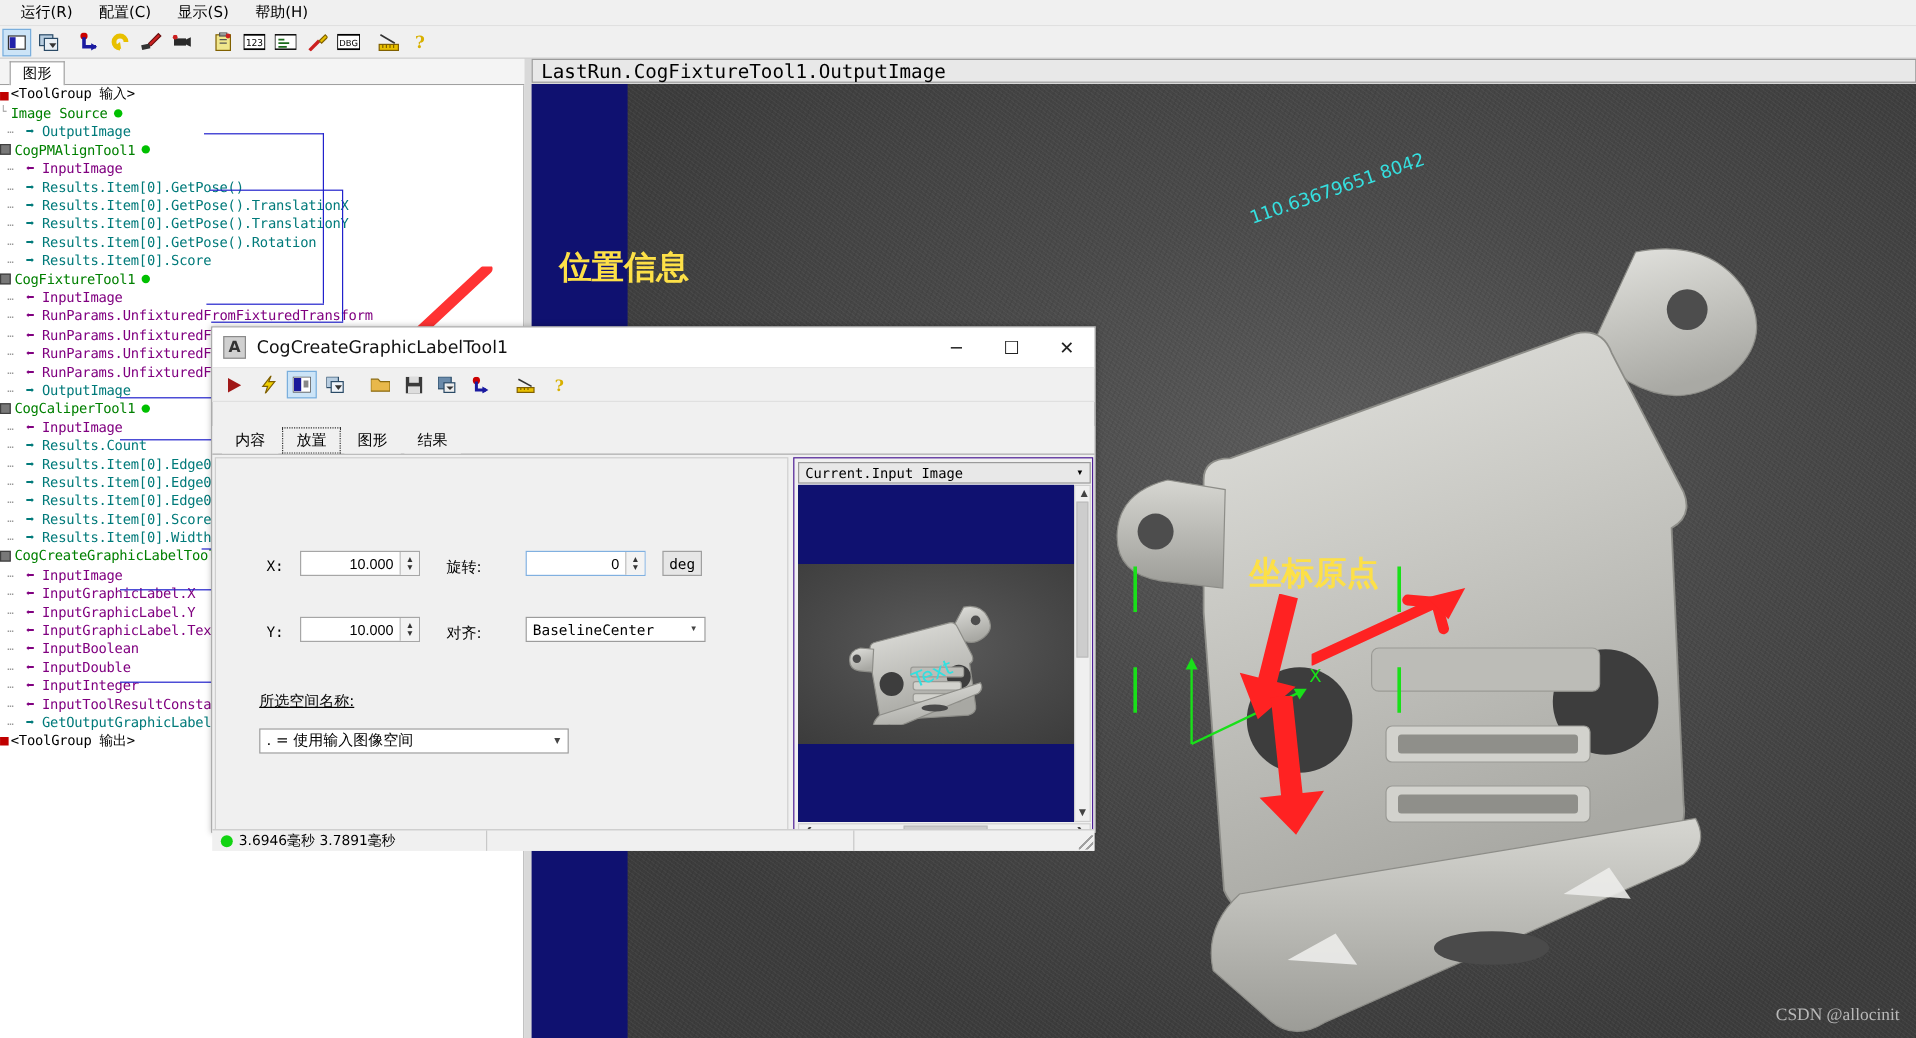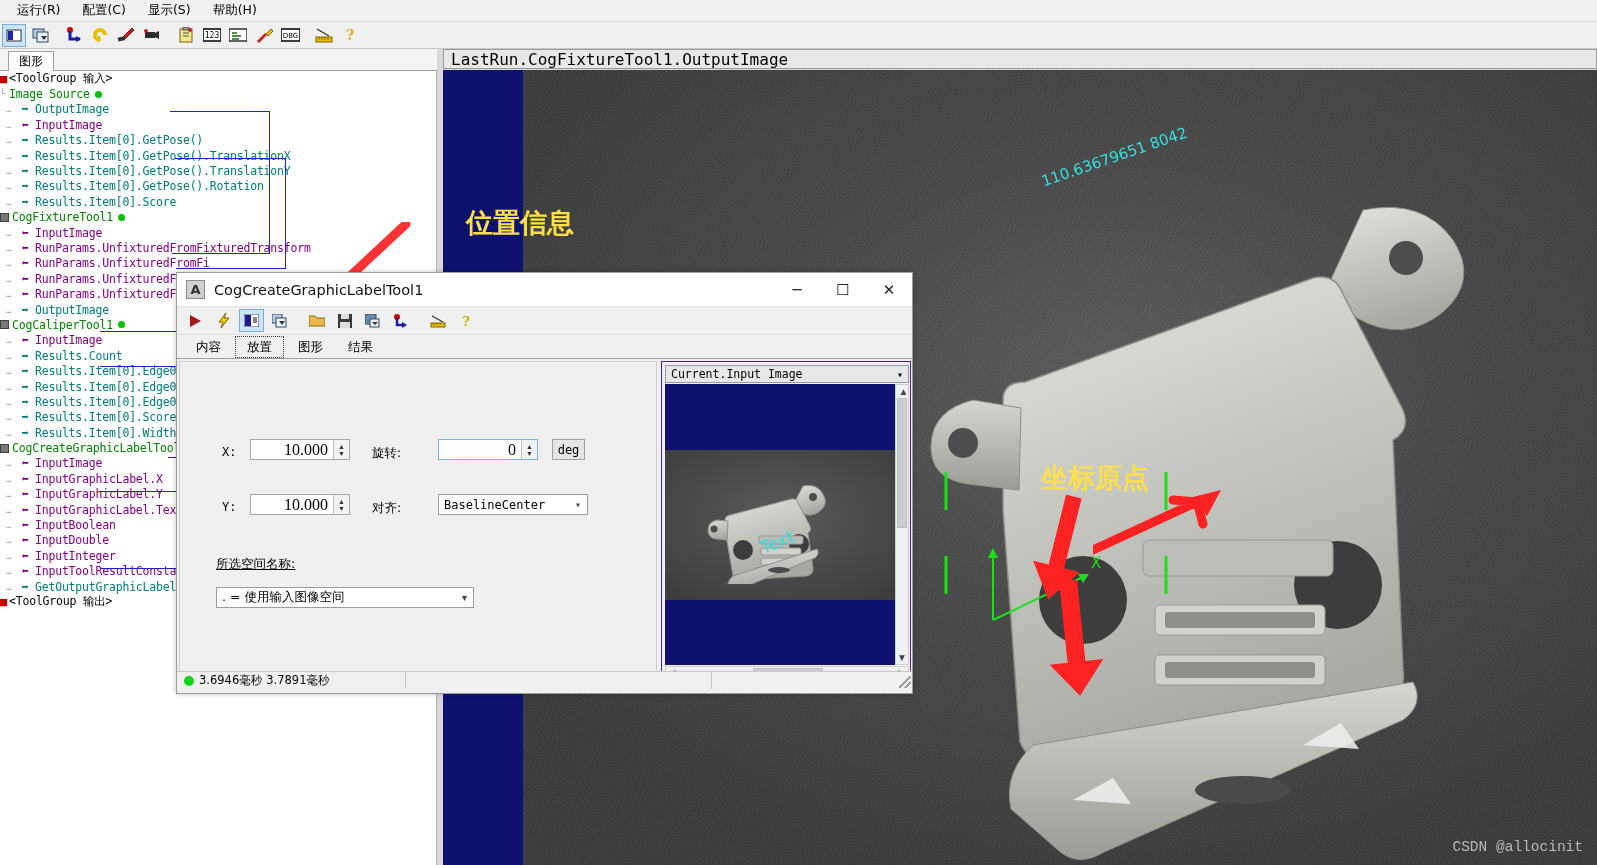--- a/index.html
+++ b/index.html
@@ -103,21 +103,21 @@
   .annot-red {
     position:absolute; color:#fde047; font-size:27px; font-weight:700;
     font-family:"DejaVu Sans", sans-serif; white-space:nowrap;
   }
   .cyanval {
     position:absolute; color:#35e0e0; font-size:15px;
     font-family:"DejaVu Sans", sans-serif; white-space:nowrap;
   }
   .watermark {
     position:absolute; right:14px; bottom:10px; color:#b9b9b9;
-    font-size:14.5px; font-family:Liberation Mono, monospace;
+    font-size:14.5px; font-family:Liberation Serif, serif;
   }
 
   
   #dialog {
     position:absolute; left:176px; top:272px; width:737px; height:422px;
     background:#f0f0f0; border:1px solid #9c9c9c;
     box-shadow:0 0 5px rgba(0,0,0,.25);
   }
   #dlg-title {
     height:34px; background:#ffffff; display:flex; align-items:center;
@@ -137,21 +137,21 @@
   }
   #dlg-toolbar {
     height:28px; background:#f0f0f0; display:flex; align-items:center;
     padding-left:6px; gap:3px; border-bottom:1px solid #e0e0e0;
   }
   .dtb { width:25px; height:23px; display:flex; align-items:center; justify-content:center;
          font-size:13px; }
   .dtb.sel { background:#cce4f7; border:1px solid #7aaedc; }
   #dlg-tabs {
     height:24px; display:flex; align-items:flex-end; padding-left:8px; gap:3px;
-    border-bottom:1px solid #a0a0a0; background:#f0f0f0;
+    border-bottom:1px solid #a0a0a0; background:#f0f0f0;margin-top:20px;
   }
   .dtab {
     height:22px; padding:0 11px; font-size:12.5px; color:#000;
     font-family:"DejaVu Sans", sans-serif;
     display:flex; align-items:center; background:#f0f0f0;
   }
   .dtab.active { border:1px dotted #333; background:#f0f0f0; }
   #dlg-body { position:relative; height:330px; background:#f0f0f0; }
   #formarea {
     position:absolute; left:2px; top:2px; width:478px; height:326px;
@@ -162,21 +162,21 @@
     font-size:12px; color:#000;
   }
   .flabel-cn { font-family:"DejaVu Sans", sans-serif; font-size:12.5px; }
   .spinbox {
     position:absolute; height:21px; background:#fff; border:1px solid #a6a6a6;
     display:flex; align-items:center;
   }
   .spinbox.focus { border:1px solid #80b0e0; }
   .spin-val {
     flex:1; text-align:right; padding-right:5px;
-    font-family:Liberation Serif, serif; font-size:16px; color:#000;
+    font-family:Liberation Sans, sans-serif; font-size:12px; color:#000;
   }
   .spin-arrows {
     width:16px; height:19px; border-left:1px solid #c0c0c0; background:#f3f3f3;
     display:flex; flex-direction:column; align-items:center; justify-content:center;
     font-size:7px; line-height:7px; color:#333;
   }
   .unitbtn {
     position:absolute; height:21px; width:33px; background:#e6e6e6;
     border:1px solid #a0a0a0; display:flex; align-items:center; justify-content:center;
     font-family:"DejaVu Sans Mono", monospace; font-size:12px;
@@ -348,20 +348,25 @@
       </div>
       <div class="trow">
         <span class="dots">└</span>
         <span class="tlabel t-tool">Image Source</span>
         <span class="gdot"></span>
       </div>
       <div class="trow" style="padding-left: 6px;">
         <span class="dots">…</span>
         <span class="arr t-out">➡</span>
         <span class="tlabel t-out">OutputImage</span>
+      </div>
+      <div class="trow">
+        <span class="sq"></span>
+        <span class="tlabel t-tool">CogPMAlignTool1</span>
+        <span class="gdot"></span>
       </div>
       <div class="trow" style="padding-left: 6px;">
         <span class="dots">…</span>
         <span class="arr t-in">⬅</span>
         <span class="tlabel t-in">InputImage</span>
       </div>
       <div class="trow" style="padding-left: 6px;">
         <span class="dots">…</span>
         <span class="arr t-out">➡</span>
         <span class="tlabel t-out">Results.Item[0].GetPose()</span>

